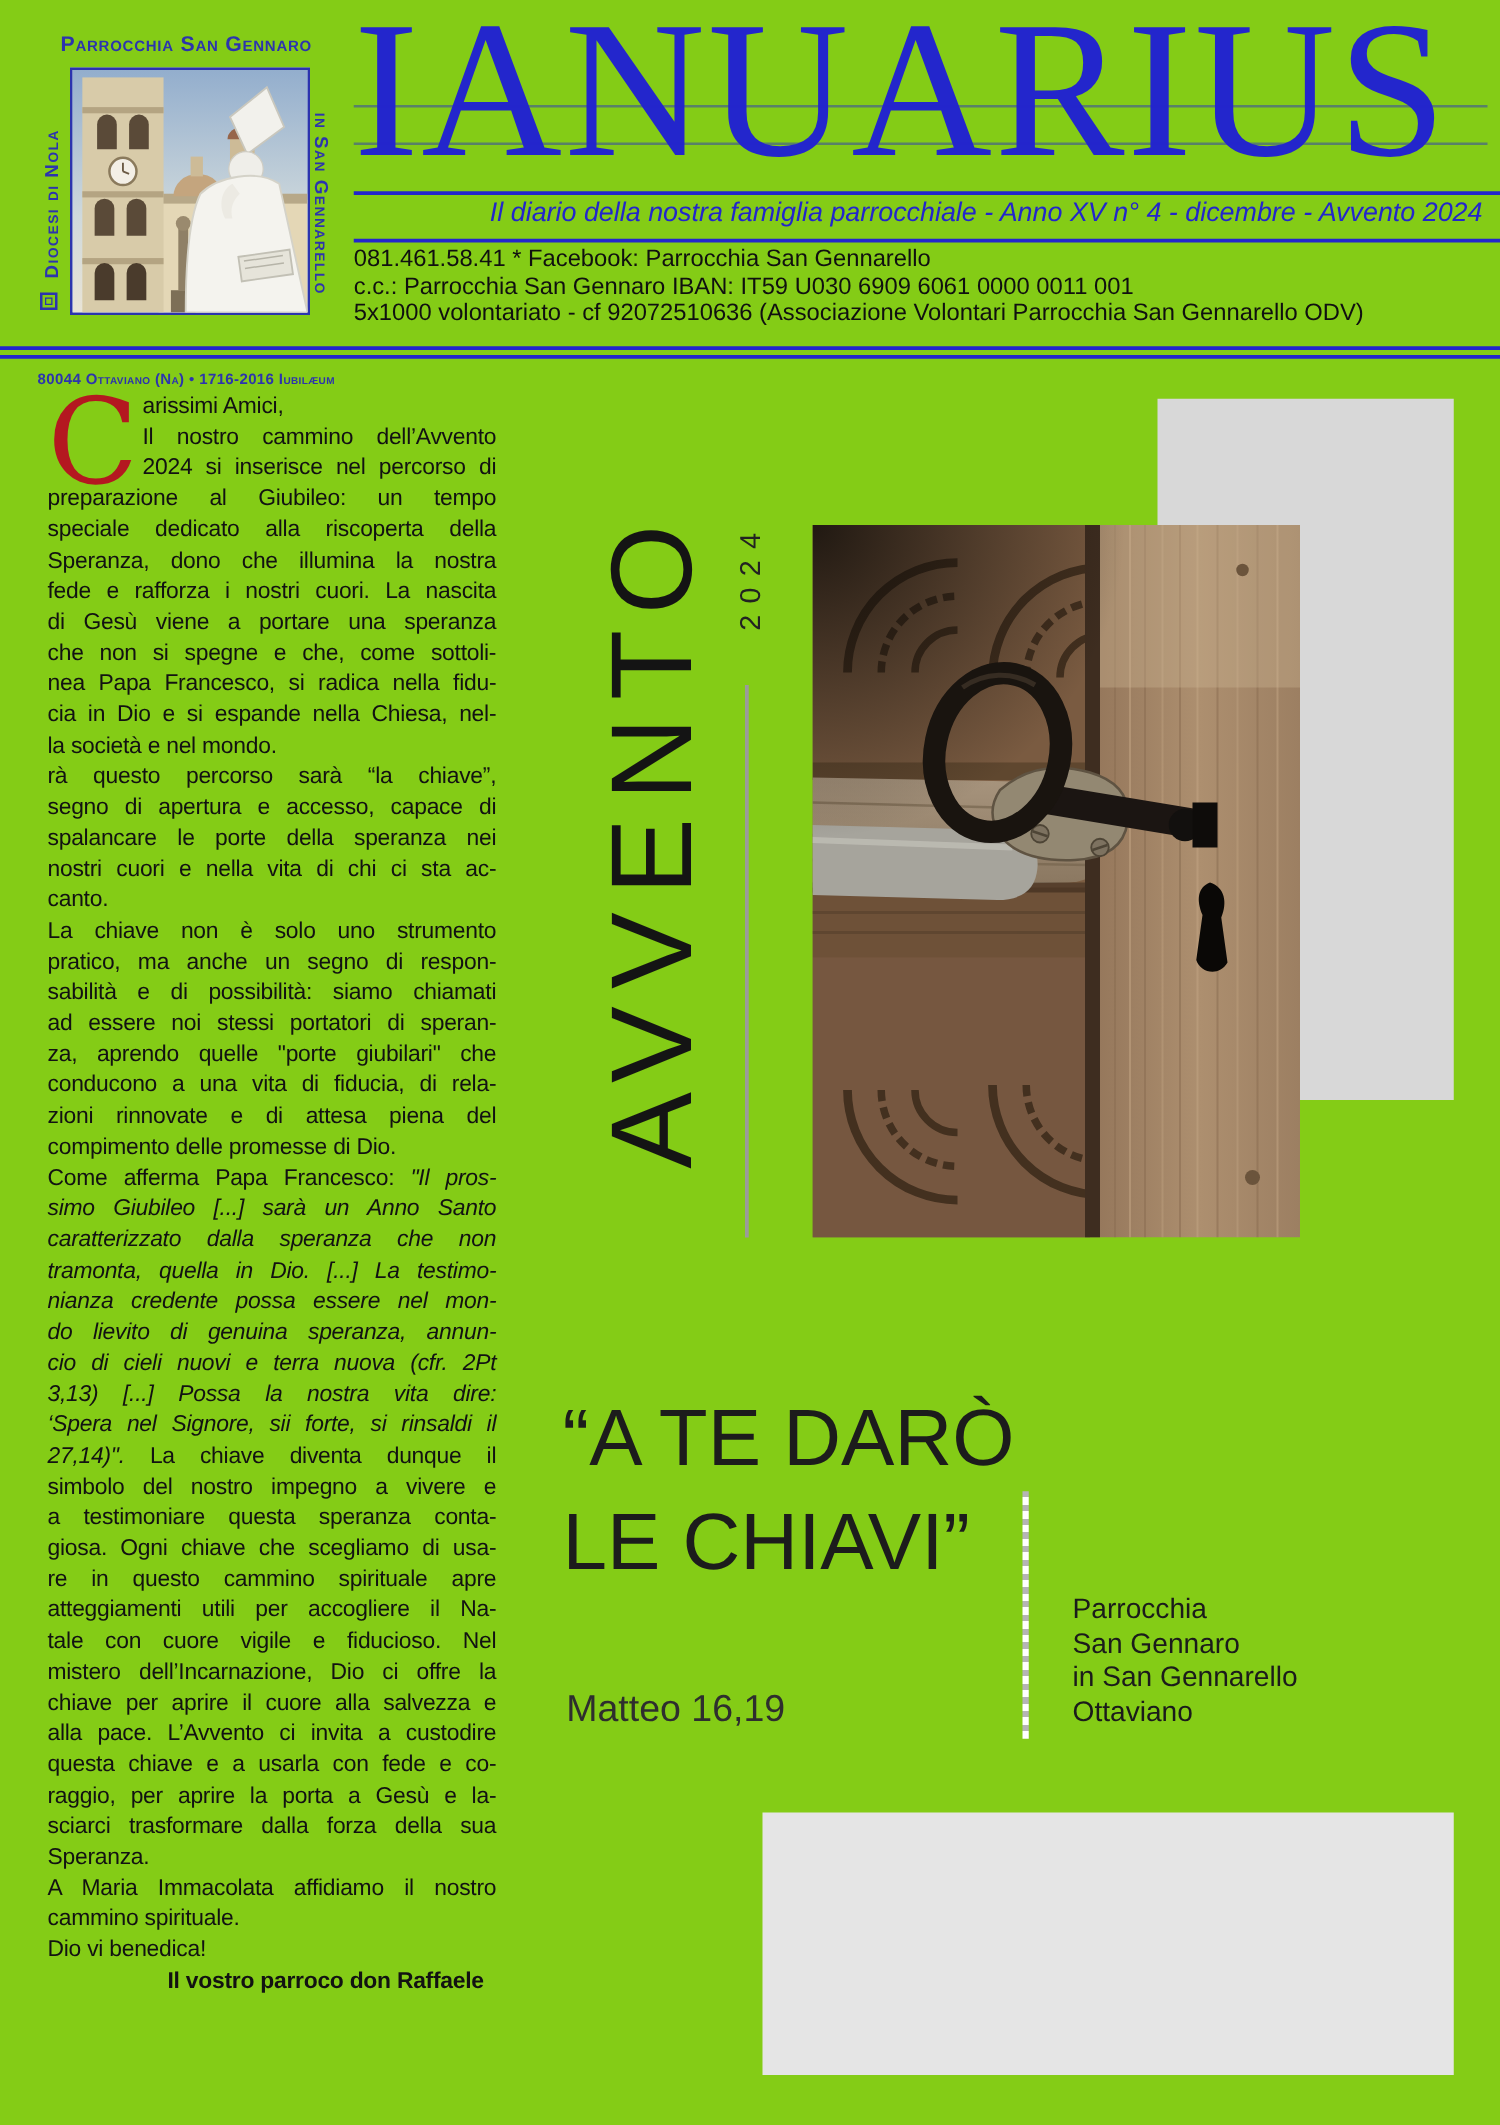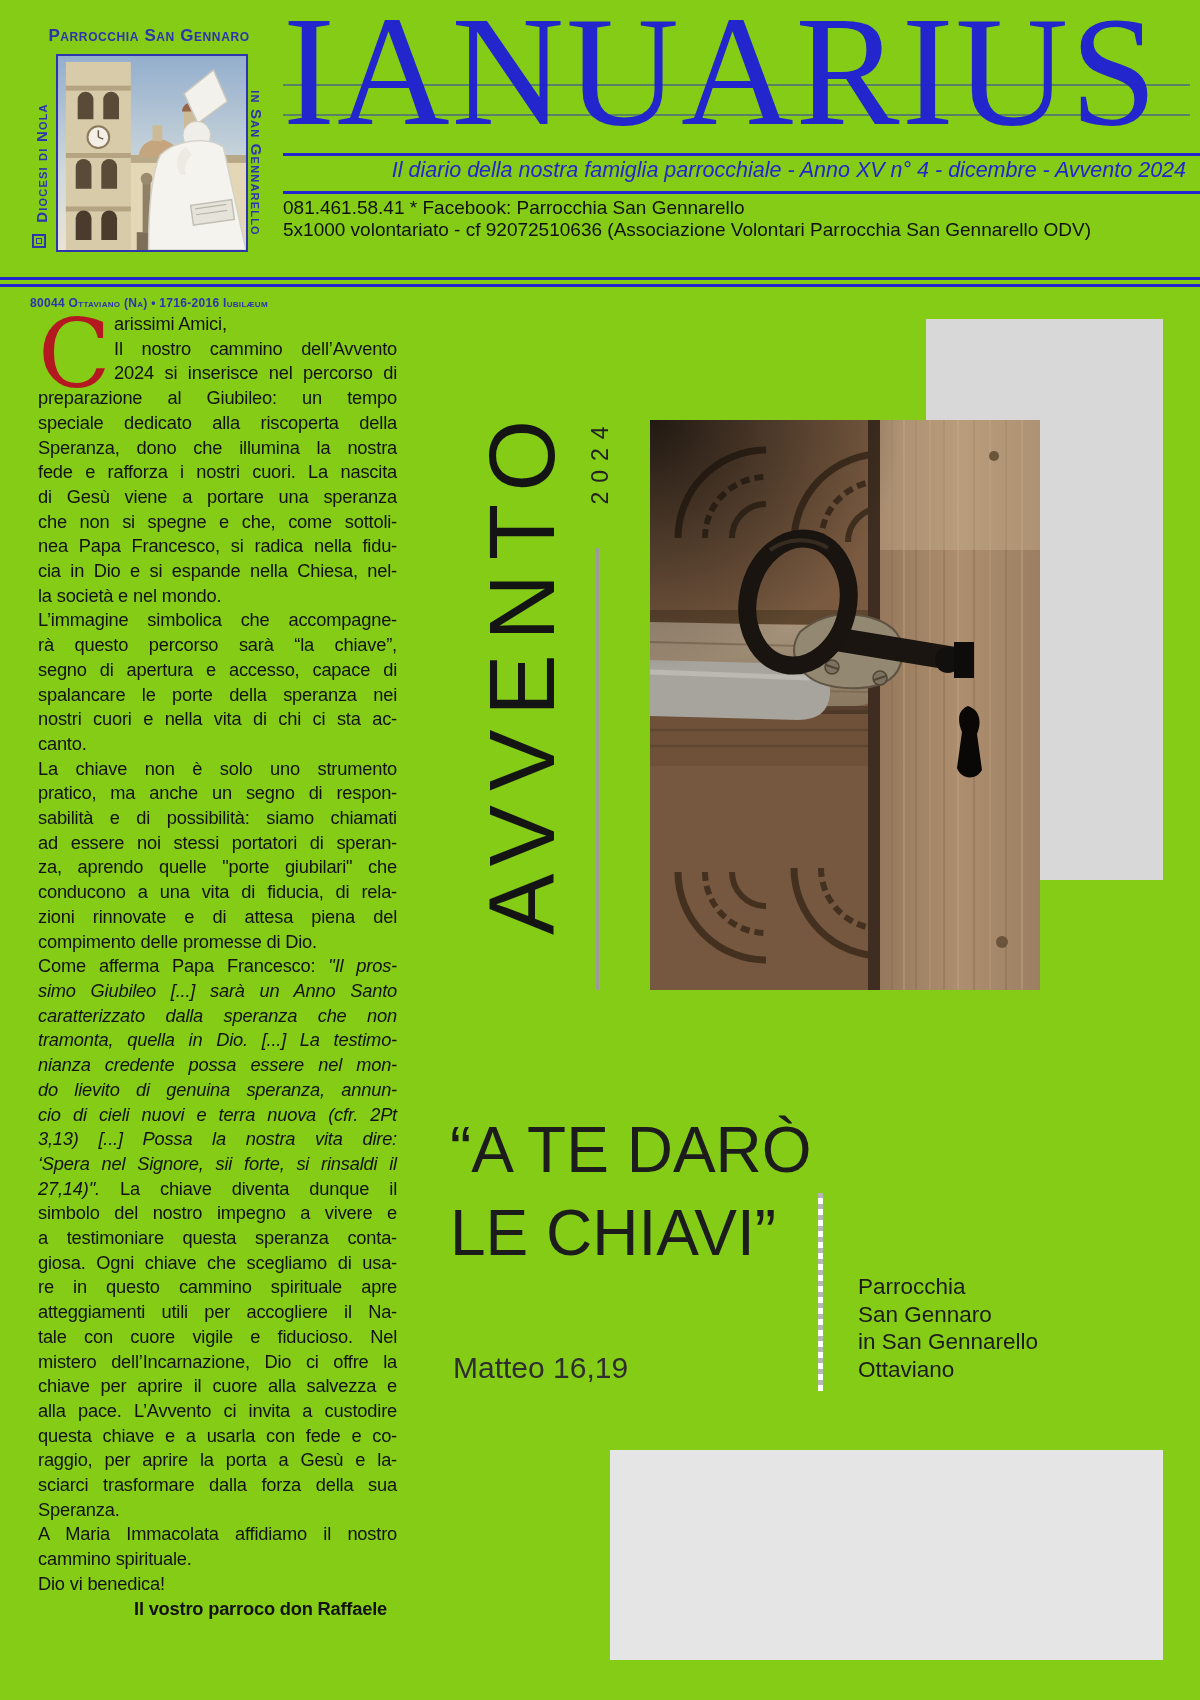--- a/index.html
+++ b/index.html
@@ -135,20 +135,21 @@
     <h1 class="title" style="margin:0;font-weight:400;">IANUARIUS</h1>
     <div class="guide g1"></div>
     <div class="guide g2"></div>
 
     <div class="rule r1"></div>
     <div class="subtitle">Il diario della nostra famiglia parrocchiale - Anno XV n° 4 - dicembre - Avvento 2024</div>
     <div class="rule r2"></div>
 
     <div class="contacts">
       <div>081.461.58.41 * Facebook: Parrocchia San Gennarello</div>
+      <div>c.c.: Parrocchia San Gennaro IBAN: IT59 U030 6909 6061 0000 0011 001</div>
       <div>5x1000 volontariato - cf  92072510636 (Associazione Volontari Parrocchia San Gennarello ODV)</div>
     </div>
 
     <div class="double-rule"></div>
   </header>
 
   <main>
 
     <div class="gray-top"></div>
     <div class="gray-bottom"></div>
@@ -161,21 +162,20 @@
           <div class="lline just"><span>2024 si inserisce nel percorso di</span></div>
           <div class="lline just"><span>preparazione al Giubileo: un tempo</span></div>
           <div class="lline just"><span>speciale dedicato alla riscoperta della</span></div>
           <div class="lline just"><span>Speranza, dono che illumina la nostra</span></div>
           <div class="lline just"><span>fede e rafforza i nostri cuori. La nascita</span></div>
           <div class="lline just"><span>di Gesù viene a portare una speranza</span></div>
           <div class="lline just"><span>che non si spegne e che, come sottoli-</span></div>
           <div class="lline just"><span>nea Papa Francesco, si radica nella fidu-</span></div>
           <div class="lline just"><span>cia in Dio e si espande nella Chiesa, nel-</span></div>
           <div class="lline"><span>la società e nel mondo.</span></div>
-          <div class="lline just"><span>L’immagine simbolica che accompagne-</span></div>
           <div class="lline just"><span>rà questo percorso sarà “la chiave”,</span></div>
           <div class="lline just"><span>segno di apertura e accesso, capace di</span></div>
           <div class="lline just"><span>spalancare le porte della speranza nei</span></div>
           <div class="lline just"><span>nostri cuori e nella vita di chi ci sta ac-</span></div>
           <div class="lline"><span>canto.</span></div>
           <div class="lline just"><span>La chiave non è solo uno strumento</span></div>
           <div class="lline just"><span>pratico, ma anche un segno di respon-</span></div>
           <div class="lline just"><span>sabilità e di possibilità: siamo chiamati</span></div>
           <div class="lline just"><span>ad essere noi stessi portatori di speran-</span></div>
           <div class="lline just"><span>za, aprendo quelle "porte giubilari" che</span></div>

